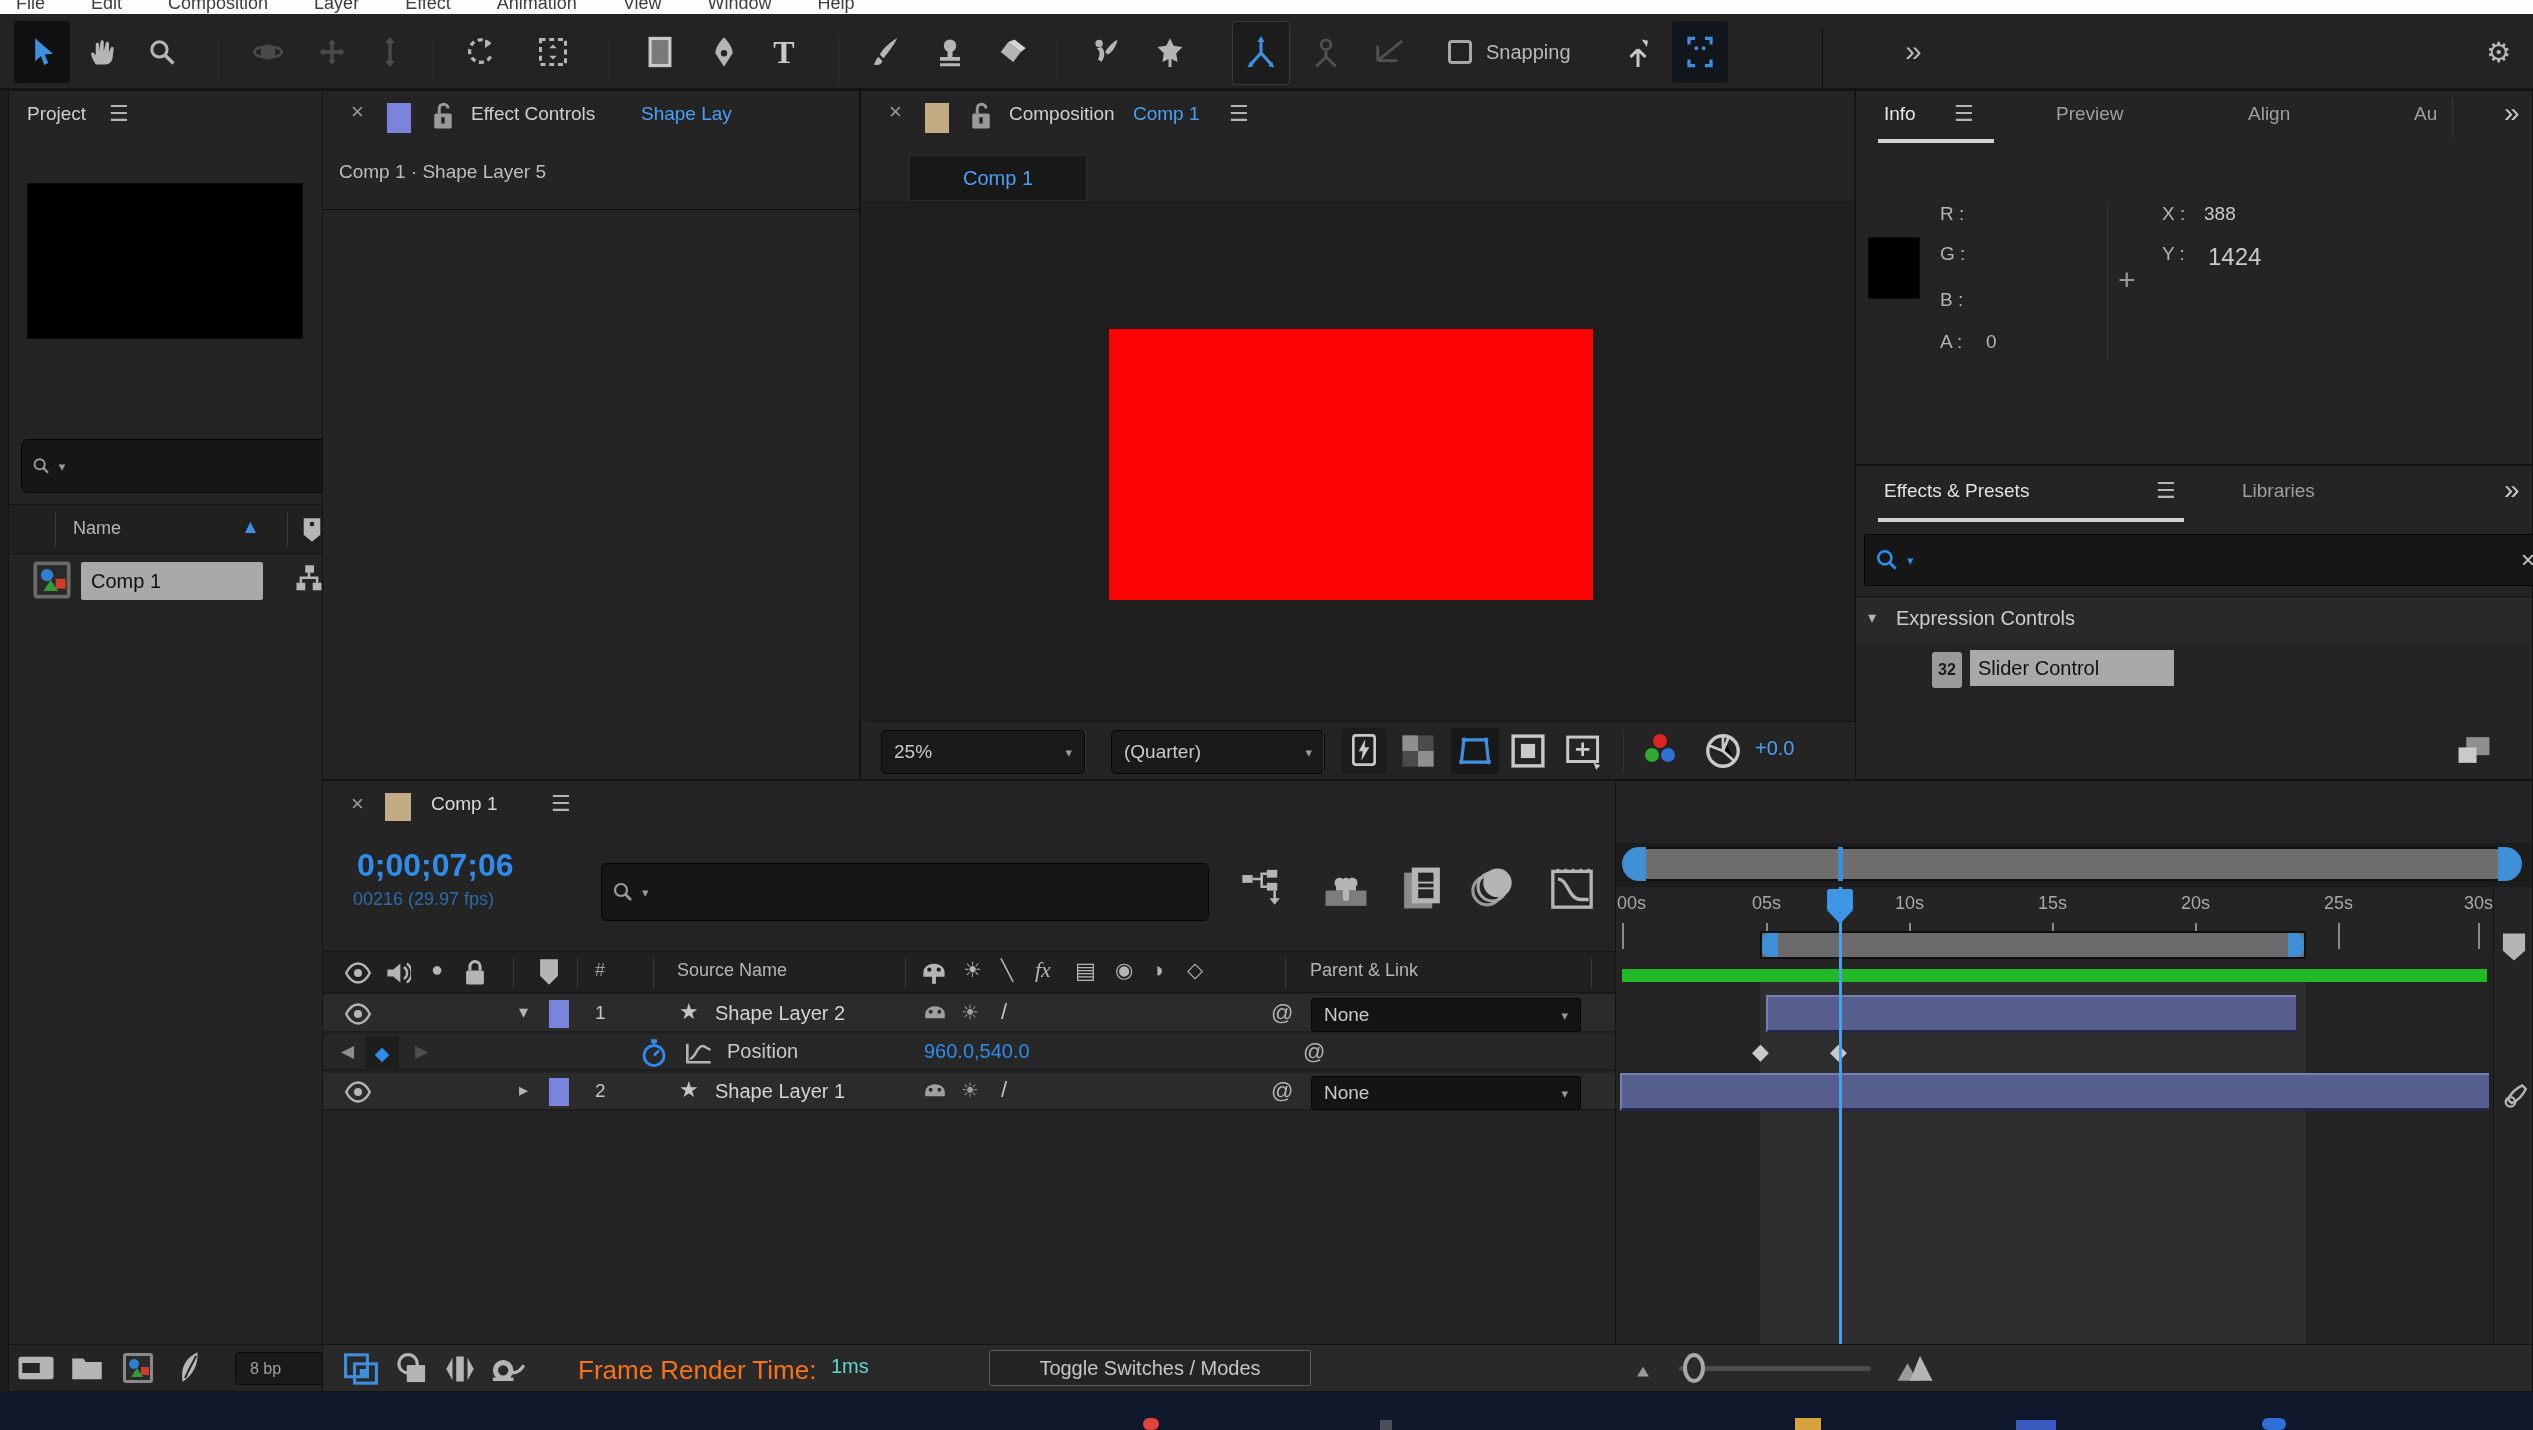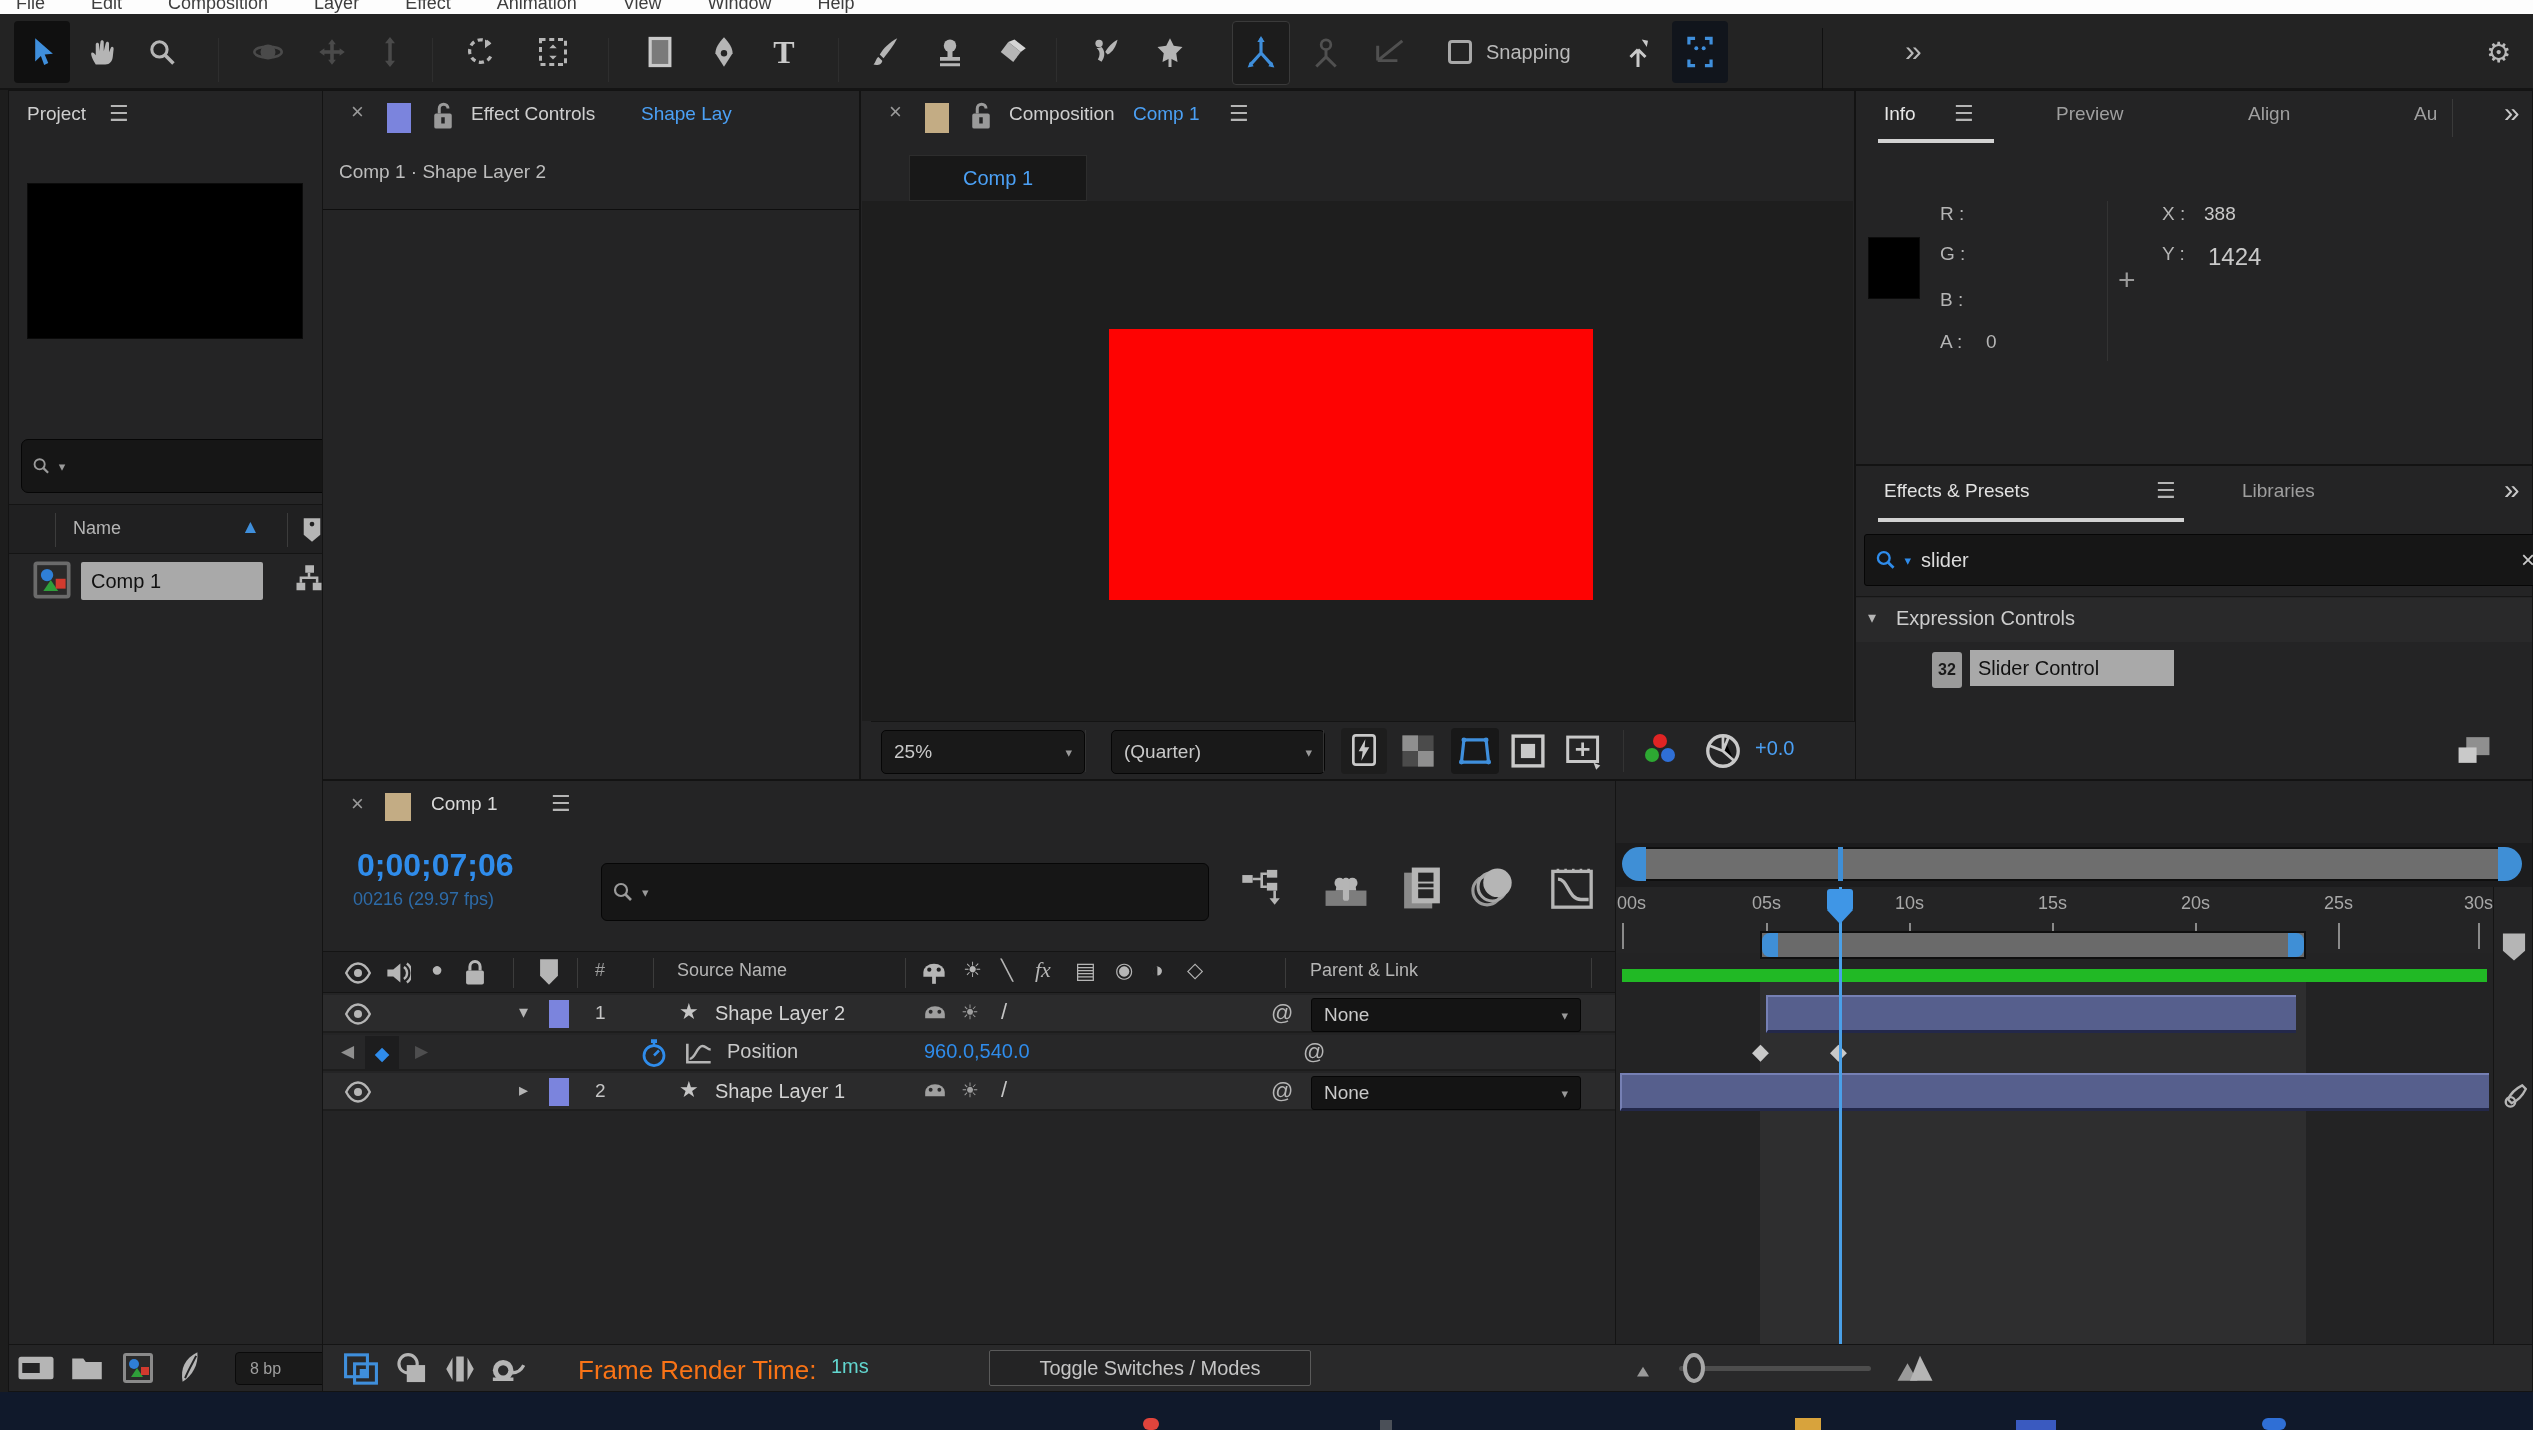--- a/index.html
+++ b/index.html
@@ -251,21 +251,21 @@
 <div class="panel" style="left:322px;top:90px;width:538px;height:690px;overflow:hidden">
   <span class="abs" style="left:28px;top:8px;font-size:22px;color:#9a9a9a">×</span>
   <div class="abs" style="left:64px;top:12px;width:24px;height:30px;background:#7b84dd"></div>
   <svg class="abs" style="left:108px;top:10px" width="24" height="30" viewBox="0 0 18 24">
       <rect x="2" y="10" width="14" height="12" rx="1.5" fill="#9a9a9a"></rect>
       <path d="M6 10V6a3.5 3.5 0 0 1 7 0" fill="none" stroke="#9a9a9a" stroke-width="2.4"></path>
       <rect x="7.6" y="13" width="2.8" height="5" fill="#242425"></rect>
     </svg>
   <span class="abs phead txt" style="left:148px;top:12px">Effect Controls</span>
   <span class="abs phead txt" style="left:318px;top:12px;color:#4ba0f5">Shape Lay</span>
-  <span class="abs txt" style="left:16px;top:70px;font-size:19px;color:#bdbdbd">Comp 1 · Shape Layer 2</span>
+  <span class="abs txt" style="left:16px;top:70px;font-size:19px;color:#bdbdbd">Comp 1 · Shape Layer 5</span>
   <div class="hline" style="left:0;top:118px;width:536px;background:#0e0e0e"></div>
 </div>
 
 <div class="panel" style="left:860px;top:90px;width:995px;height:690px">
   <span class="abs" style="left:28px;top:8px;font-size:22px;color:#9a9a9a">×</span>
   <div class="abs" style="left:64px;top:12px;width:24px;height:30px;background:#c3ac84"></div>
   <svg class="abs" style="left:108px;top:10px" width="24" height="30" viewBox="0 0 18 24">
       <rect x="2" y="10" width="14" height="12" rx="1.5" fill="#9a9a9a"></rect>
       <path d="M6 10V6a3.5 3.5 0 0 1 7 0" fill="none" stroke="#9a9a9a" stroke-width="2.4"></path>
       <rect x="7.6" y="13" width="2.8" height="5" fill="#242425"></rect>
@@ -364,21 +364,20 @@
   <div class="abs" style="left:22px;top:52px;width:306px;height:4px;background:#d2d2d2"></div>
   <span class="abs phead txt" style="left:386px;top:14px;color:#9f9f9f">Libraries</span>
   <span class="abs" style="left:648px;top:8px;font-size:28px;color:#c9c9c9">»</span>
 
   <div class="srch" style="left:8px;top:68px;width:660px;height:50px;border-radius:3px">
     <svg width="24" height="24" viewBox="0 0 22 22">
         <circle cx="9" cy="9" r="6" fill="none" stroke="#2f8ceb" stroke-width="2.4"></circle>
         <line x1="13.5" y1="13.5" x2="19" y2="19" stroke="#2f8ceb" stroke-width="2.8"></line>
       </svg>
     <span class="caret" style="color:#2f8ceb">▾</span>
-    <input type="text" style="font-size: 20px;" value="slider">
     <span style="font-size:24px;color:#c9c9c9;margin-left:auto">×</span>
   </div>
 
   <div class="hline" style="left:0;top:130px;width:676px;background:#161616"></div>
   <div class="abs" style="left:0;top:132px;width:676px;height:44px;background:#29292a">
     <span class="abs" style="left:12px;top:10px;font-size:16px;color:#b5b5b5">▾</span>
     <span class="abs txt" style="left:40px;top:9px;font-size:20px;color:#cdcdcd">Expression Controls</span>
   </div>
   <div class="abs" style="left:0;top:178px;width:676px;height:48px">
     <span class="abs" style="left:76px;top:8px;width:30px;height:36px;background:#9a9a9a;color:#1a1a1a;font-size:16px;font-weight:bold;

